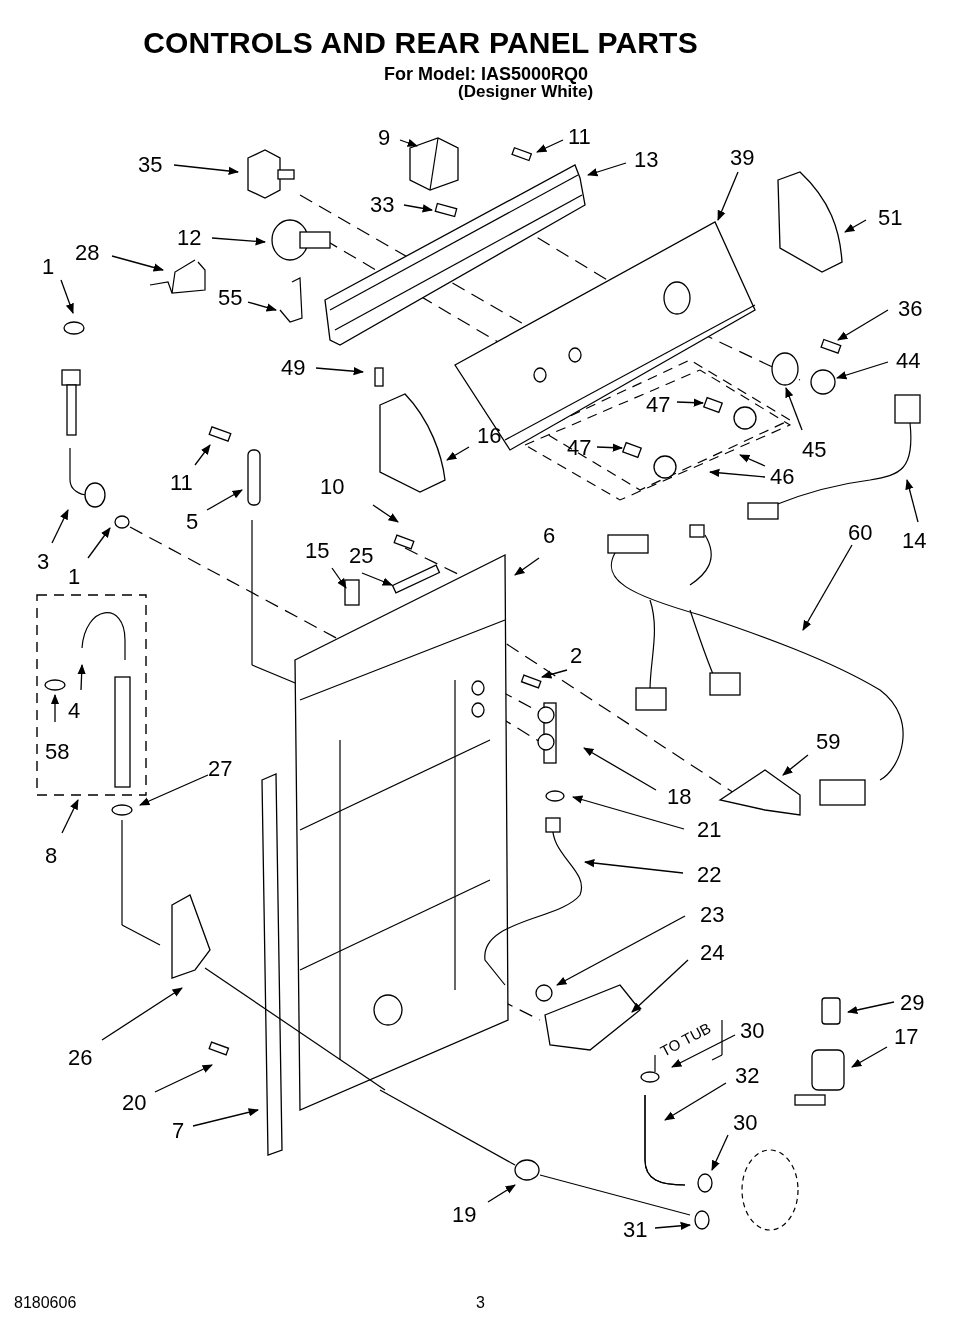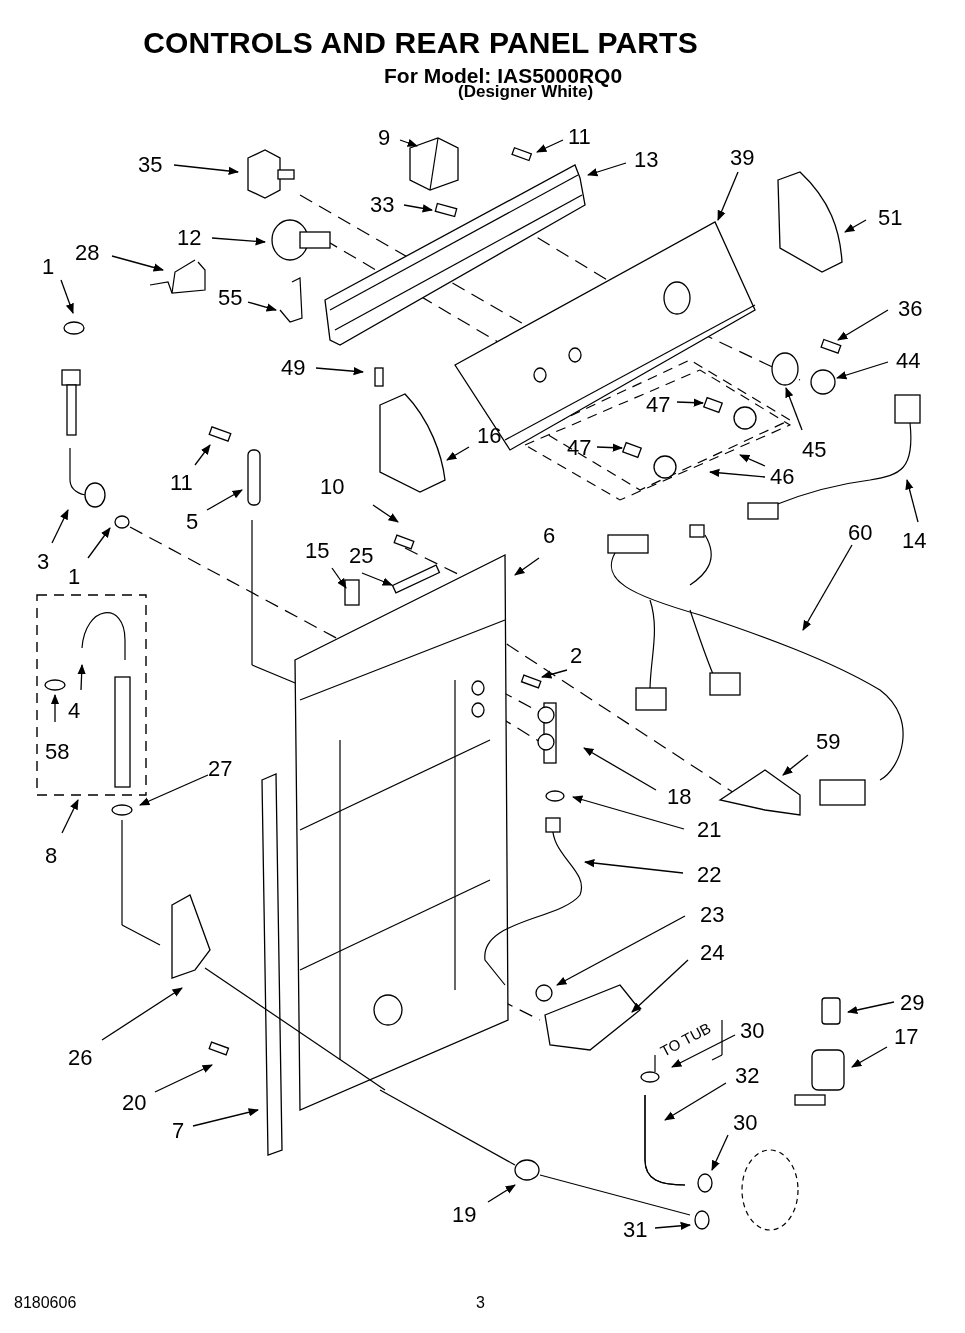--- a/index.html
+++ b/index.html
@@ -1,20 +1,20 @@
 <!DOCTYPE html>
 <html><head>
 <meta charset="utf-8">
 <style>
   html, body { margin: 0; padding: 0; background: #ffffff; }
   body { width: 965px; height: 1333px; position: relative; overflow: hidden;
          font-family: "Liberation Sans", sans-serif; color: #000; }
   .title { position: absolute; left: 0; width: 841px; top: 26px; text-align: center;
            font-weight: bold; font-size: 30px; letter-spacing: 0.2px; }
-  .model { position: absolute; left: 384px; top: 64px; font-weight: bold; font-size: 21px; }
+  .model { position: absolute; left: 384px; top: 64px; font-weight: bold; font-size: 18px; }
   .variant { position: absolute; left: 458px; top: 82px; font-weight: bold; font-size: 17px; text-align: right; }
   .footer-left { position: absolute; left: 14px; top: 1294px; font-size: 16px; text-align: center; }
   .footer-page { position: absolute; left: 476px; top: 1294px; font-size: 16px; }
   svg#diagram { position: absolute; left: 0; top: 0; }
   .lbl { font-family: "Liberation Sans", sans-serif; font-size: 22px; fill: #000; }
   .totub { font-family: "Liberation Sans", sans-serif; font-size: 15px; fill: #000; }
   .part { fill: #fff; stroke: #000; stroke-width: 1.3; }
   .line { fill: none; stroke: #000; stroke-width: 1.2; }
   .dash { fill: none; stroke: #000; stroke-width: 1.2; stroke-dasharray: 14 8; }
   .arrow { stroke: #000; stroke-width: 1.3; fill: none; }

